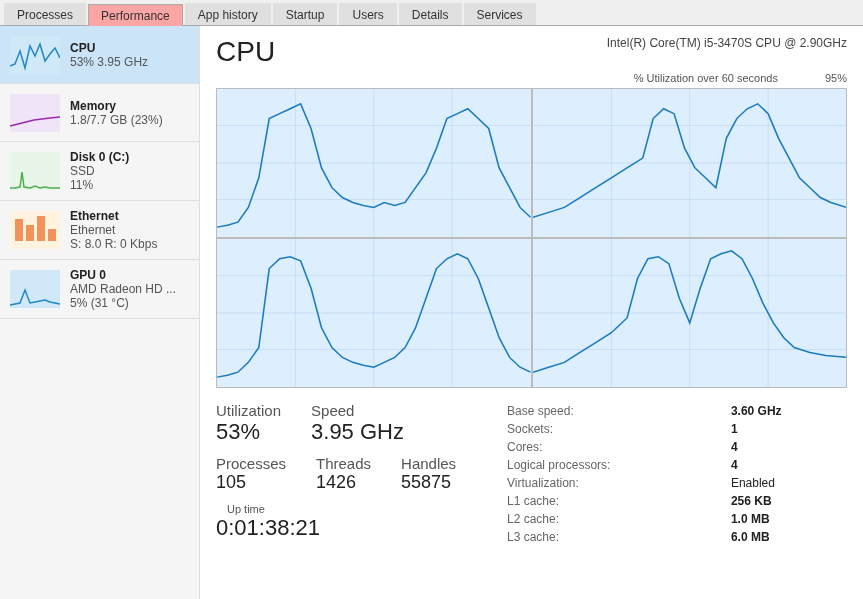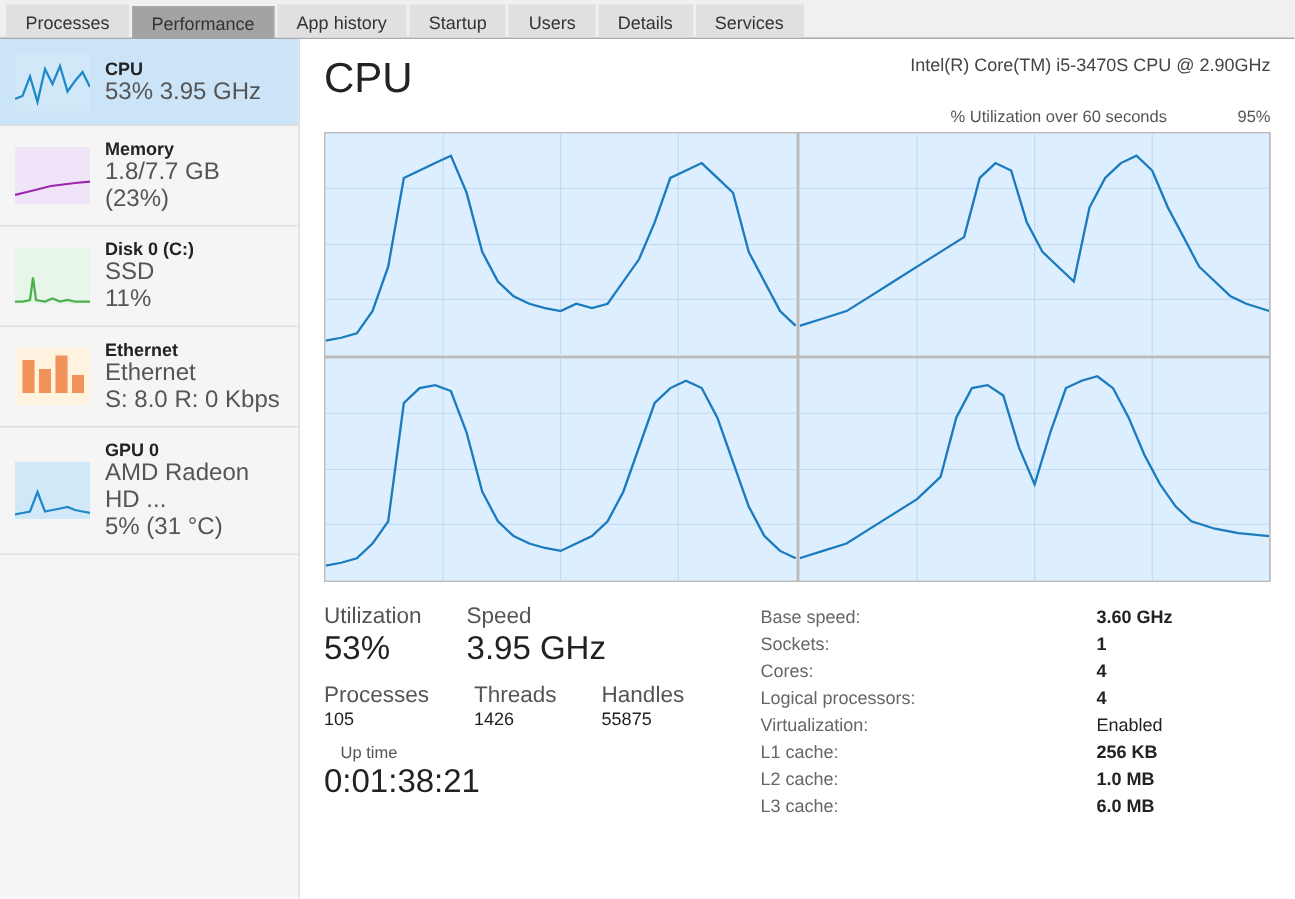--- a/index.html
+++ b/index.html
@@ -21,21 +21,21 @@
       border: 1px solid transparent;
       border-bottom: none;
       background: #e0e0e0;
       color: #333;
       margin-right: 2px;
       height: 22px;
       display: flex;
       align-items: center;
     }
     .tab.active {
-      background: #a3a3a3;
+      background: #fca5a5;
       border-color: #aaa;
       border-bottom-color: #fff;
       z-index: 1;
       margin-bottom: -1px;
       height: 22px;
     }
 
     
     .main-layout {
       display: flex;
@@ -63,21 +63,21 @@
     .sidebar-thumb {
       width: 50px;
       height: 38px;
       margin-right: 10px;
       flex-shrink: 0;
       position: relative;
       overflow: hidden;
     }
     .sidebar-info { flex: 1; }
     .sidebar-name { font-weight: 600; font-size: 12px; color: #222; }
-    .sidebar-sub { font-size: 16px; color: #555; }
+    .sidebar-sub { font-size: 12px; color: #555; }
 
     
     .content {
       flex: 1;
       padding: 10px 16px;
       overflow-y: auto;
       background: #fff;
     }
 
     .content-header {
@@ -115,21 +115,21 @@
 
     
     .stats-row {
       display: flex;
       gap: 30px;
       margin-bottom: 10px;
     }
     .stat-block { }
     .stat-label { font-size: 15px; color: #555; }
     .stat-value { font-size: 22px; font-weight: 300; color: #222; }
-    .stat-value.medium { font-size: 12px; }
+    .stat-value.medium { font-size: 18px; }
 
     .bottom-area {
       display: flex;
       gap: 0;
     }
     .bottom-left { flex: 1; }
     .bottom-right {
       width: 340px;
       border-left: none;
     }

